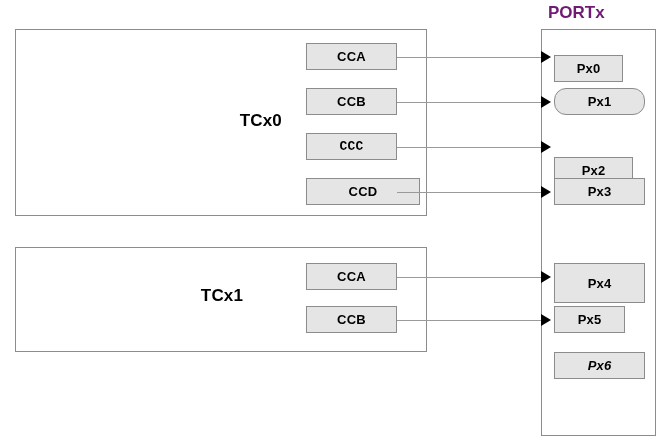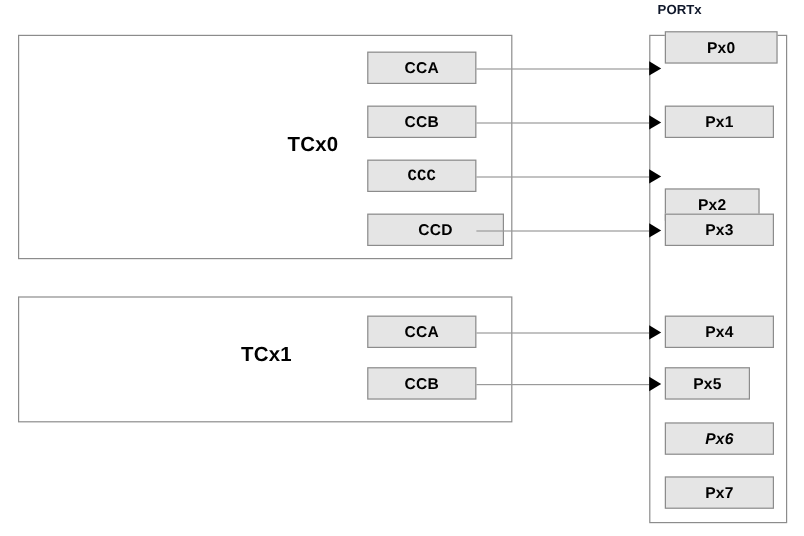--- a/index.html
+++ b/index.html
@@ -64,51 +64,50 @@
     width: 0;
     height: 0;
     border-top: 6px solid transparent;
     border-bottom: 6px solid transparent;
     border-left: 10px solid #000000;
   }
 
   
   .group-title {
     position: absolute;
-    font-size: 11px;
+    font-size: 17px;
     font-weight: bold;
-    color: #0f172a;
+    color: #701a75;
     white-space: nowrap;
   }
 </style>
 </head>
 <body>
 
 <div id="diagram">
 
 <div class="module-box" style="left: 15px; top: 29px; width: 412px; height: 187px;"></div>
     <div class="module-label" style="left: 162px; top: 111px; width: 120px; text-align: right;">TCx0</div>
     <div class="cell" style="left: 306px; top: 43px; width: 91px; height: 27px;">CCA</div>
     <div class="cell" style="left: 306px; top: 88px; width: 91px; height: 27px;">CCB</div>
     <div class="cell" style="left: 306px; top: 133px; width: 91px; height: 27px; font-family: Liberation Mono, monospace;">CCC</div>
     <div class="cell" style="left: 306px; top: 178px; width: 114px; height: 27px;">CCD</div>
     <div class="module-box" style="left: 15px; top: 247px; width: 412px; height: 105px;"></div>
     <div class="module-label" style="left: 162px; top: 286px; width: 120px;">TCx1</div>
     <div class="cell" style="left: 306px; top: 263px; width: 91px; height: 27px;">CCA</div>
     <div class="cell" style="left: 306px; top: 306px; width: 91px; height: 27px;">CCB</div>
     <div class="group-title" style="left: 548px; top: 3px;">PORTx</div>
     <div class="module-box" style="left: 541px; top: 29px; width: 115px; height: 407px;"></div>
-    <div class="cell" style="left: 554px; top: 26px; width: 94px; height: 27px;">Px0</div>
-    <div class="cell" style="left: 554px; top: 88px; width: 91px; height: 27px;">Px1</div>
+    <div class="cell" style="left: 554px; top: 55px; width: 69px; height: 27px;">Px0</div>
+    <div class="cell" style="left: 554px; top: 88px; width: 91px; height: 27px; border-radius: 12px;">Px1</div>
     <div class="cell" style="left: 554px; top: 133px; width: 79px; height: 27px; margin-top: 24px;">Px2</div>
     <div class="cell" style="left: 554px; top: 178px; width: 91px; height: 27px;">Px3</div>
-    <div class="cell" style="left: 554px; top: 263px; width: 91px; height: 27px;">Px4</div>
+    <div class="cell" style="left: 554px; top: 263px; width: 91px; height: 40px;">Px4</div>
     <div class="cell" style="left: 554px; top: 306px; width: 71px; height: 27px;">Px5</div>
     <div class="cell" style="left: 554px; top: 352px; width: 91px; height: 27px; font-style: italic;">Px6</div>
-    <div class="cell" style="left: 554px; top: 397px; width: 91px; height: 27px;">Px7</div>
     <div class="wire" style="left: 397px; top: 57px; width: 147px;"></div>
     <div class="wire" style="left: 397px; top: 102px; width: 147px;"></div>
     <div class="wire" style="left: 397px; top: 147px; width: 147px;"></div>
     <div class="wire" style="left: 397px; top: 192px; width: 147px;"></div>
     <div class="wire" style="left: 397px; top: 277px; width: 147px;"></div>
     <div class="wire" style="left: 397px; top: 320px; width: 147px;"></div>
     <div class="arrowhead" style="left: 541px; top: 51px;"></div>
     <div class="arrowhead" style="left: 541px; top: 96px;"></div>
     <div class="arrowhead" style="left: 541px; top: 141px;"></div>
     <div class="arrowhead" style="left: 541px; top: 186px;"></div>

